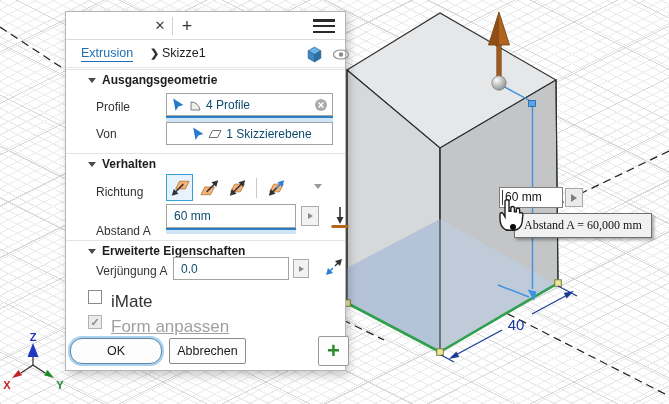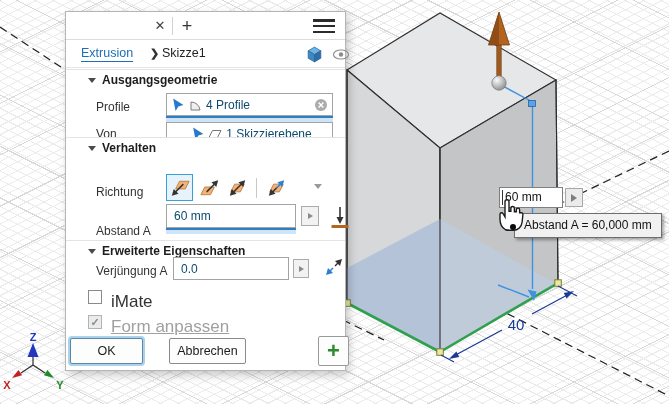--- a/index.html
+++ b/index.html
@@ -20,21 +20,21 @@
   
   .mini-input { position:absolute; left:499px; top:187px; width:64px; height:21px;
     background:#fff; border:1px solid #7f7f7f; font-size:12px; color:#111;
     line-height:19px; padding-left:5px; white-space:nowrap; }
   .mini-caret { position:absolute; left:2px; top:2px; width:1px; height:15px; background:#333; }
   .mini-btn { position:absolute; left:565px; top:188px; width:18px; height:19px;
     background:#ebebeb; border:1px solid #a8a8a8; display:flex; align-items:center; justify-content:center; }
   .tri-right { width:0; height:0; border-left:6px solid #7e7e7e; border-top:4px solid transparent; border-bottom:4px solid transparent; }
   .tooltip { position:absolute; left:514px; top:213px; height:25px; line-height:23px;
     padding:0 9px; background:#f1f1f1; border:1px solid #6e6e6e; font-size:12px; color:#111;
-    white-space:nowrap; box-shadow:2px 2px 3px rgba(0,0,0,.35); }
+    white-space:nowrap; box-shadow:2px 2px 3px rgba(0,0,0,.35);font-family:Liberation Serif, serif; }
   .cursor-svg { position:absolute; left:496px; top:196px; }
 
   
   .panel { position:absolute; left:65px; top:11px; width:281px; height:360px;
     background:#fff; border:1px solid #b5b5b5; box-shadow:3px 4px 9px rgba(0,0,0,.22); font-size:12px; color:#333; }
   .tabbar { position:absolute; left:0; top:0; width:100%; height:28px; border-bottom:1px solid #dcdcdc; }
   .tab-title { position:absolute; left:12px; top:7px; font-size:12.5px; color:#2b2b2b; }
   .tab-close { position:absolute; left:86px; top:5px; width:16px; height:18px; font-size:13px; color:#444; text-align:center; line-height:18px; }
   .tab-divider { position:absolute; left:106px; top:5px; width:1px; height:18px; background:#d2d2d2; }
   .tab-add { position:absolute; left:112px; top:2px; width:18px; height:24px; font-size:18px; color:#333; text-align:center; line-height:24px; }
@@ -227,21 +227,21 @@
     <div class="field" style="left:100px; top:110px; width:167px; height:23px;justify-content:center;">
       <svg width="13" height="14" viewBox="0 0 12 13">
         <polygon points="2,0.5 4.2,12 6.8,8 11.5,6.6" fill="#2779cc"></polygon>
       </svg>
       <svg width="14" height="14" viewBox="0 0 14 14">
         <polygon points="1,10.5 4.5,3.5 13,3.5 9.5,10.5" fill="#fff" stroke="#757575" stroke-width="1"></polygon>
       </svg>
       <span class="val">1 Skizzierebene</span>
     </div>
 
-    <div class="sect-head" style="top:125px;">
+    <div class="sect-head" style="top:141px;">
       <span class="sect-arrow"></span>
       <span class="sect-title">Verhalten</span>
     </div>
 
     <span class="row-label" style="left:30px; top:173px;">Richtung</span>
     <div class="dirbtn sel" style="left:100px; top:162px;">
       <svg width="26" height="26" viewBox="0 0 26 26">
         <polygon points="9,14 13,6 23,6 19,14" fill="#f2b279" stroke="#b97a33" stroke-width="0.9"></polygon>
         <line x1="17" y1="9" x2="8" y2="18" stroke="#333" stroke-width="1.6"></line>
         <polygon points="5,21 12,19 7,14" fill="#333"></polygon>
@@ -306,17 +306,17 @@
       <line x1="10" y1="14" x2="6" y2="18" stroke="#2d7fd3" stroke-width="1.5"></line>
       <polygon points="3,21 10,19 5,14" fill="#2d7fd3"></polygon>
     </svg>
 
     <span class="checkbox" style="left:22px; top:278px;"></span>
     <span class="chk-label" style="left:45px; top:280px;">iMate</span>
 
     <span class="checkbox disabled" style="left:22px; top:303px;">✓</span>
     <span class="chk-label disabled" style="left:45px; top:305px;">Form anpassen</span>
 
-    <button class="btn ok" style="left:4px; top:326px; width:73px; height:26px;">OK</button>
+    <button class="btn ok" style="left:4px; top:326px; width:92px; height:26px;border-radius:12px;">OK</button>
     <button class="btn" style="left:103px; top:326px; width:77px; height:26px;">Abbrechen</button>
     <button class="btn-plus" style="left:252px; top:324px; width:31px; height:30px;">+</button>
   </div>
 </div>
 
 </body></html>

